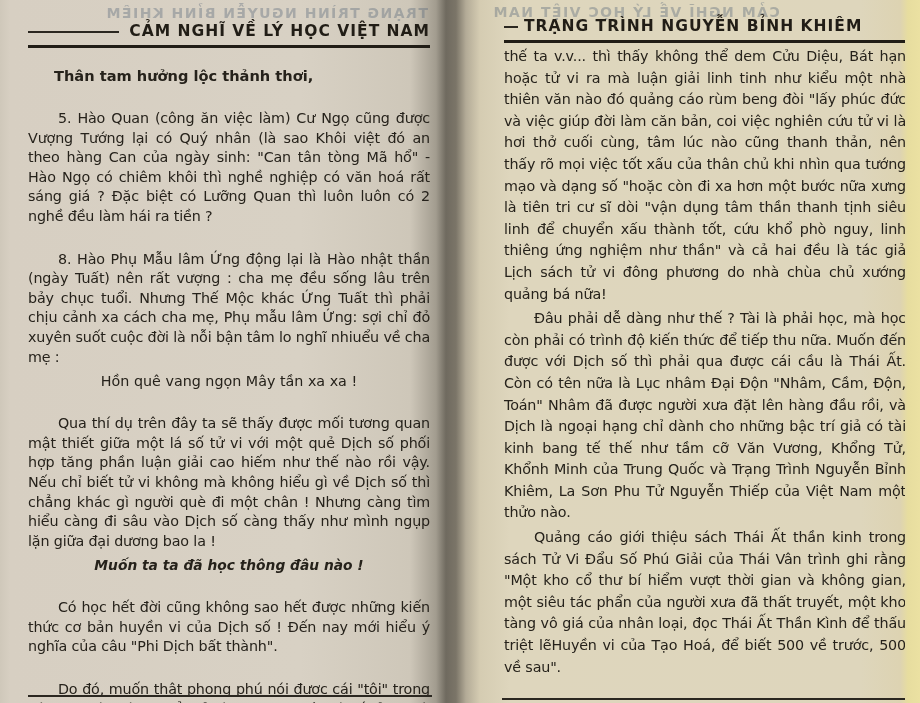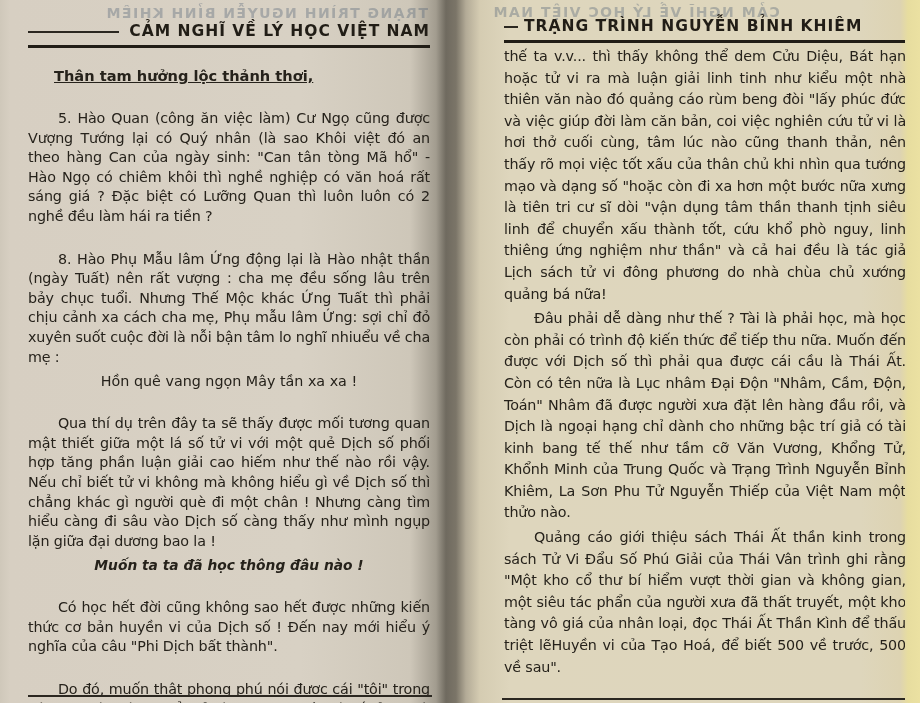--- a/index.html
+++ b/index.html
@@ -49,21 +49,21 @@
   .para{
     margin:0;text-align:justify;
     font-size:14.3px;letter-spacing:-0.15px;
     color:#26221b;
   }
   .page-left .para{line-height:19.6px;margin-top:23px;}
   .page-right .para{line-height:21.6px;margin-top:3px;}
   .indent{text-indent:30px;}
 
   .verse{margin-top:18px;margin-left:26px;font-size:14.6px;line-height:20px;font-weight:bold;color:#26221b;}
-  .verse-line{white-space:nowrap;text-decoration:underline;}
+  .verse-line{white-space:nowrap;}
   .center-line{
     margin-top:5px;text-align:center;font-size:14.3px;line-height:19px;color:#26221b;
   }
   .center-line.italic{font-style:italic;font-weight:bold;font-size:13.8px;}
 
   .bottom-rule{position:absolute;height:2px;background:#2b2720;}
   .page-left .bottom-rule{left:28px;width:404px;bottom:6px;}
   .page-right .bottom-rule{left:40px;width:408px;bottom:3px;height:2.5px;}
 </style>
 </head>

